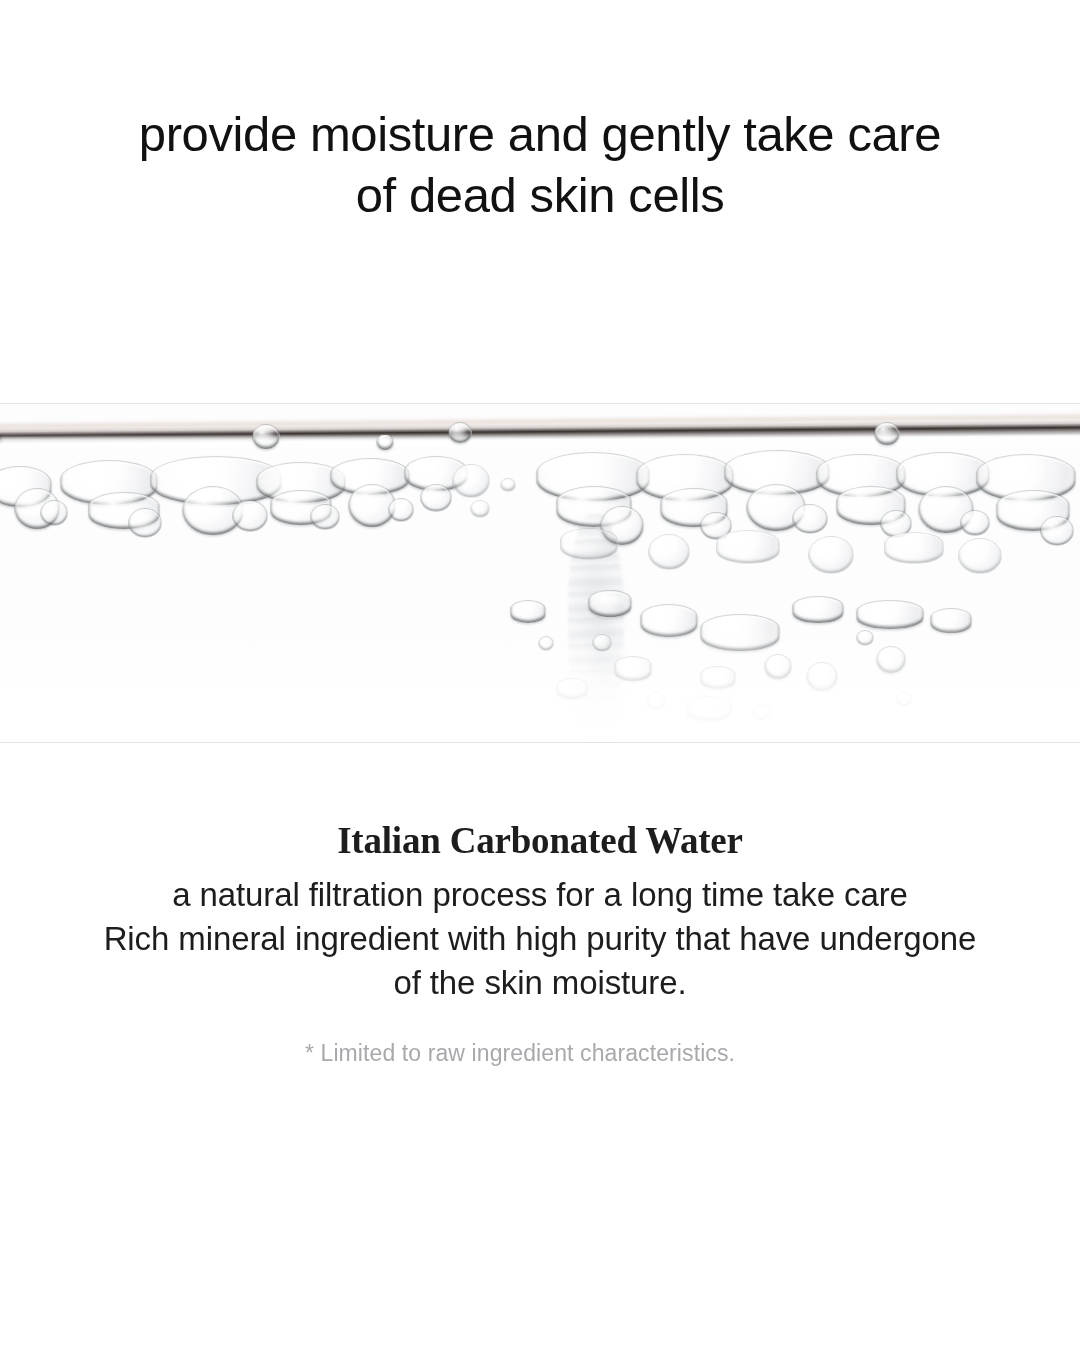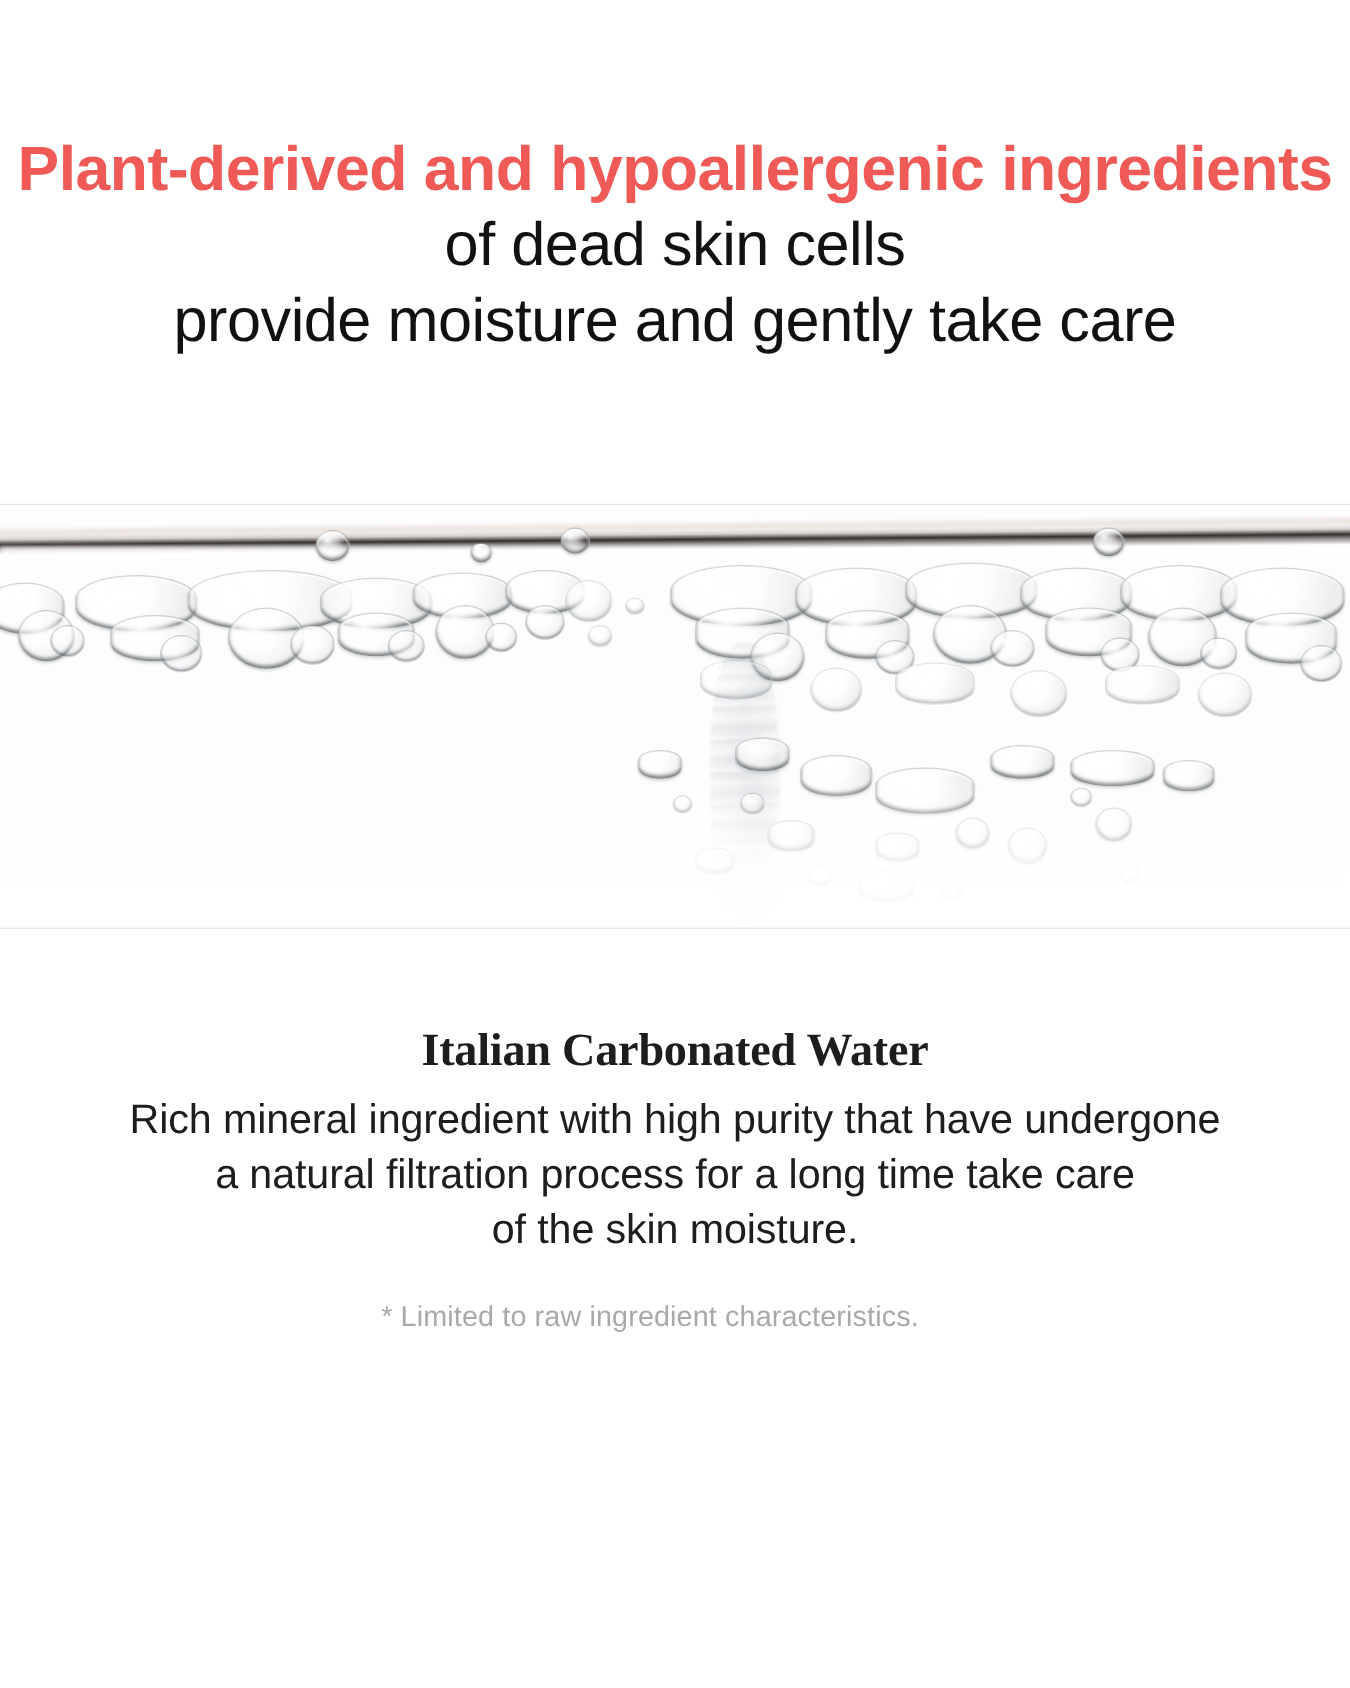--- a/index.html
+++ b/index.html
@@ -234,23 +234,22 @@
     color: #a9a9ad;
     letter-spacing: 0.1px;
   }
 </style>
 </head>
 <body>
 
 <div class="page">
 
   <div class="headline">
-    <span class="line line-1">Plant-derived and hypoallergenic ingredients</span>
+    <span class="line line-2">provide moisture and gently take care</span>
     <span class="line line-3">of dead skin cells</span>
-    <span class="line line-2">provide moisture and gently take care</span>
   </div>
 
   <div class="photo-band">
     <div class="photo-inner">
 
       <div class="surface-2"></div>
       <div class="surface"></div>
       <div class="surface-glow"></div>
 
       <div class="foam">
@@ -334,21 +333,21 @@
         <span class="bub sm" style="position:absolute; left:896px; top:288px; width:14px; height:13px;"></span>
       </div>
 
       <div class="photo-fade"></div>
     </div>
   </div>
 
   <div class="caption">
     <span class="ingredient-title">Italian Carbonated Water</span>
     <div class="desc">
+      <span class="line">a natural filtration process for a long time take care</span>
       <span class="line">Rich mineral ingredient with high purity that have undergone</span>
-      <span class="line">a natural filtration process for a long time take care</span>
       <span class="line">of the skin moisture.</span>
     </div>
   </div>
 
   <div class="footnote">* Limited to raw ingredient characteristics.</div>
 
 </div>
 
 </body></html>

